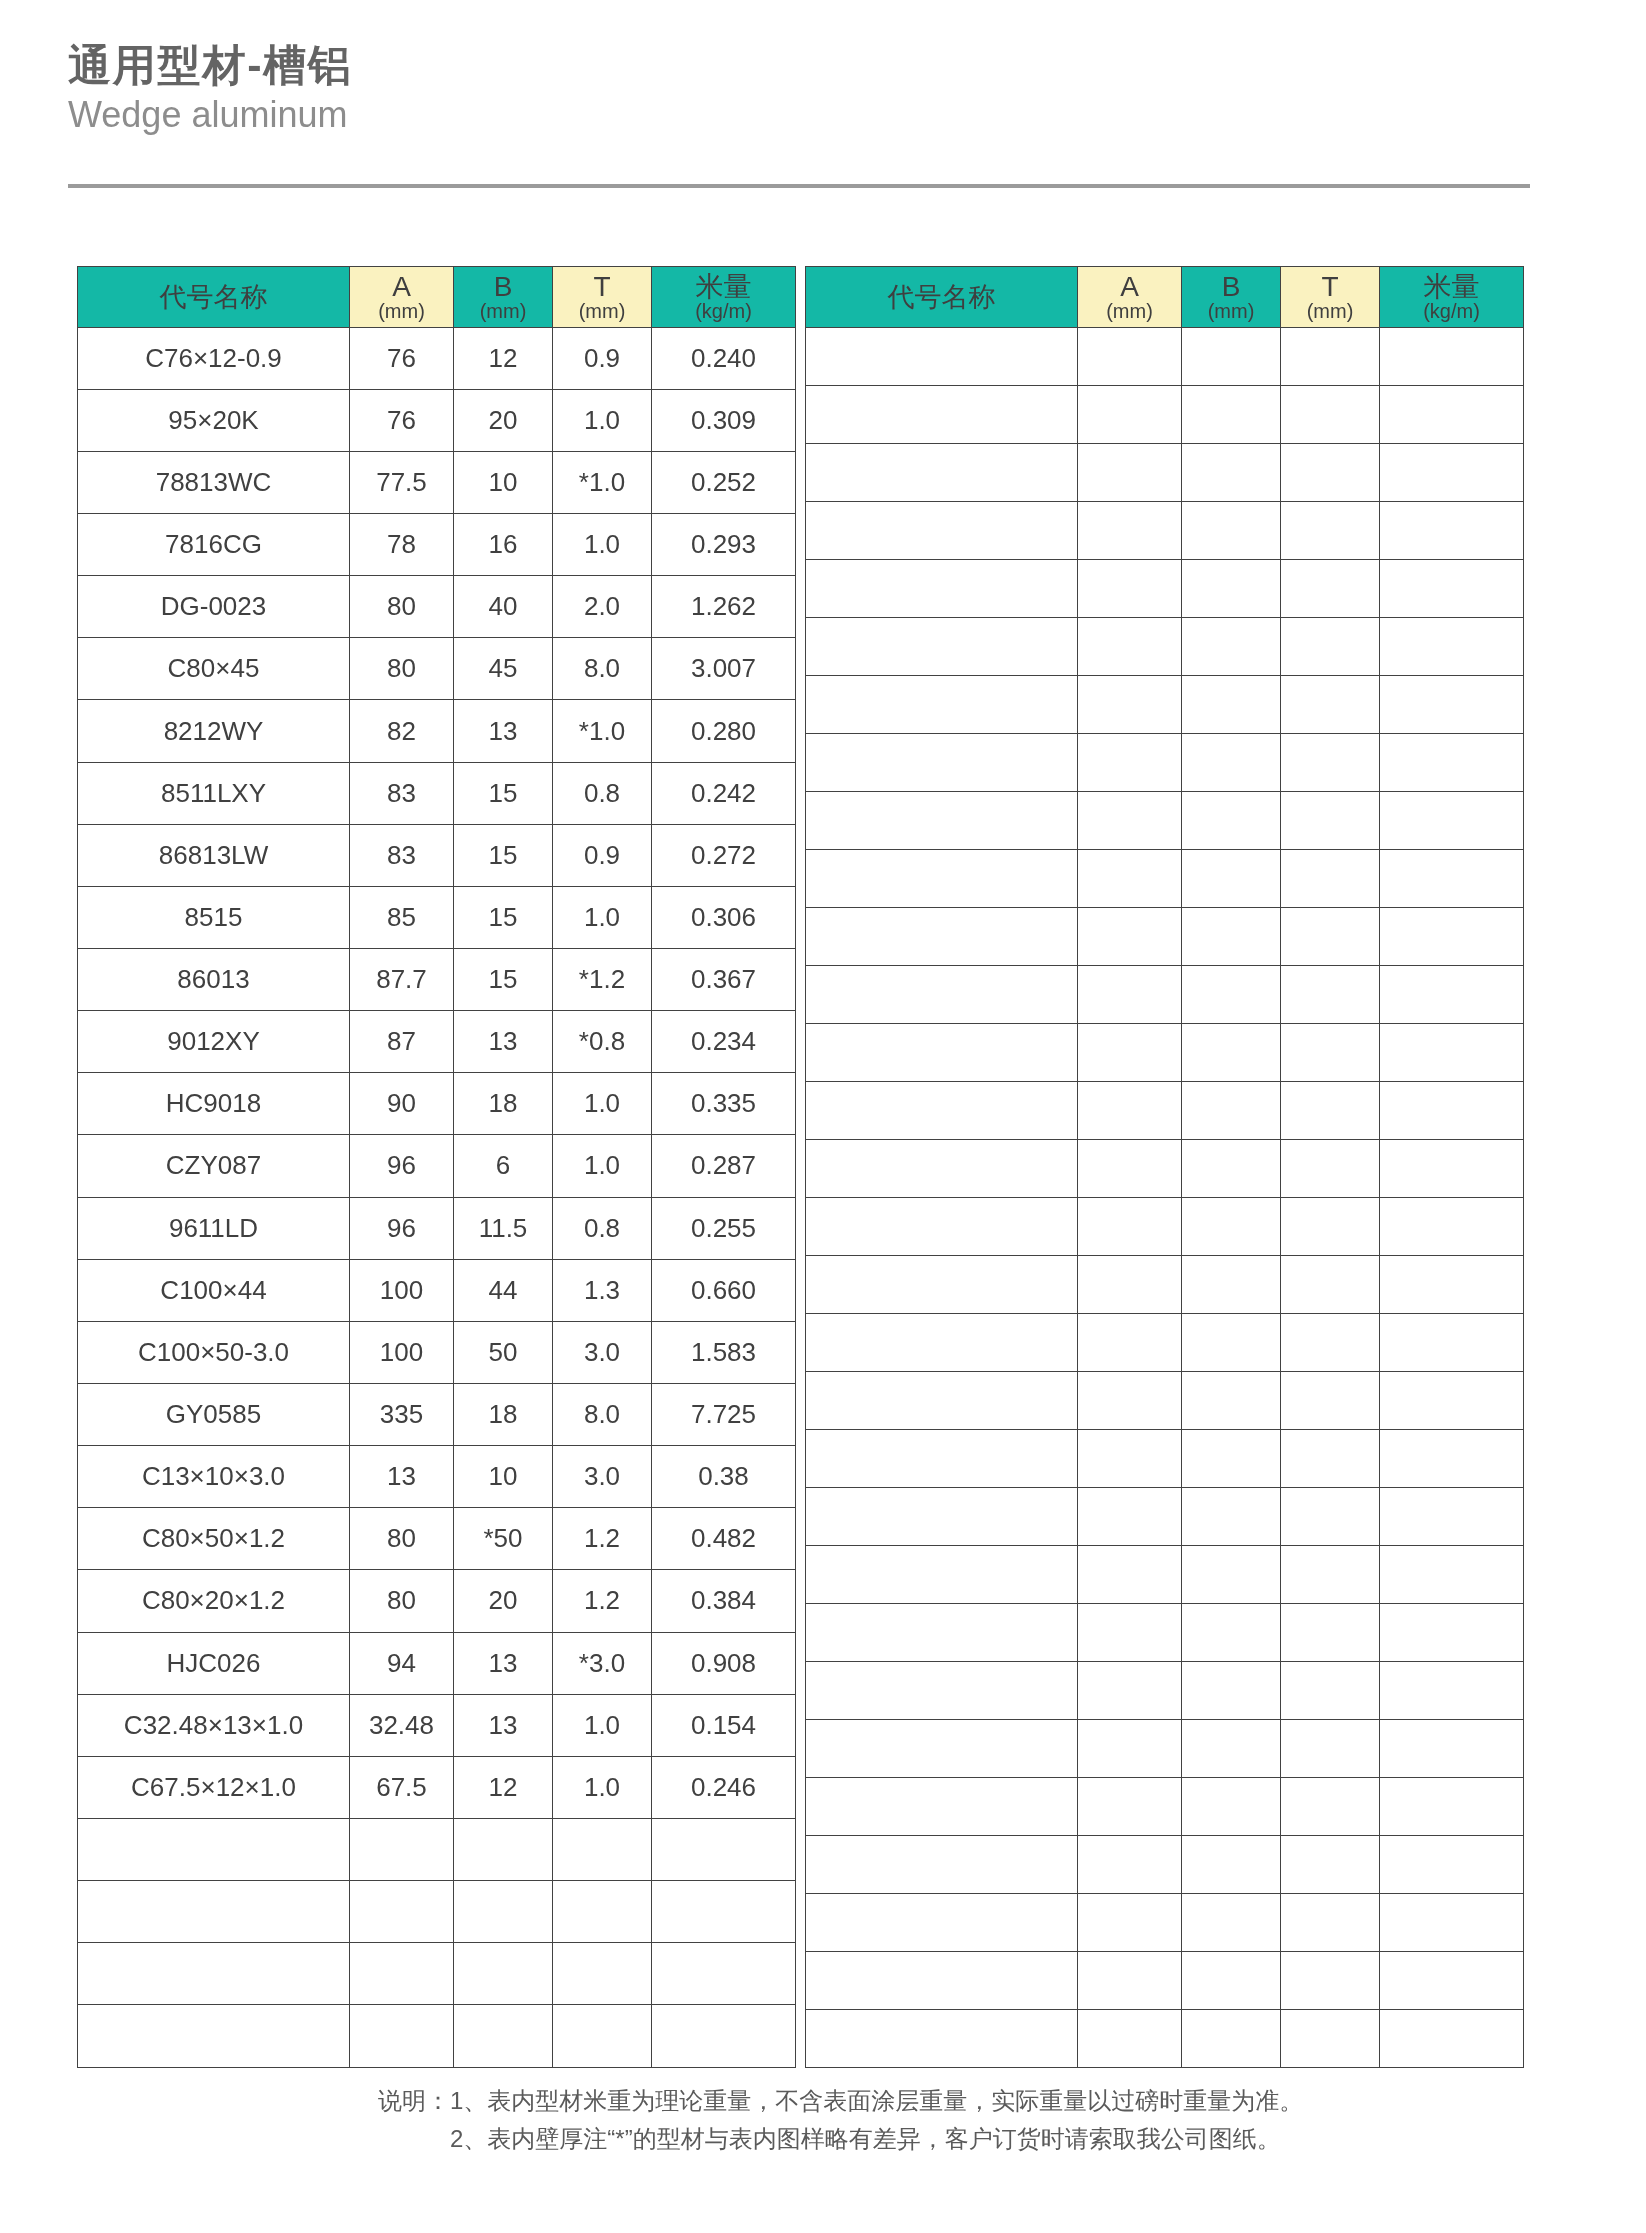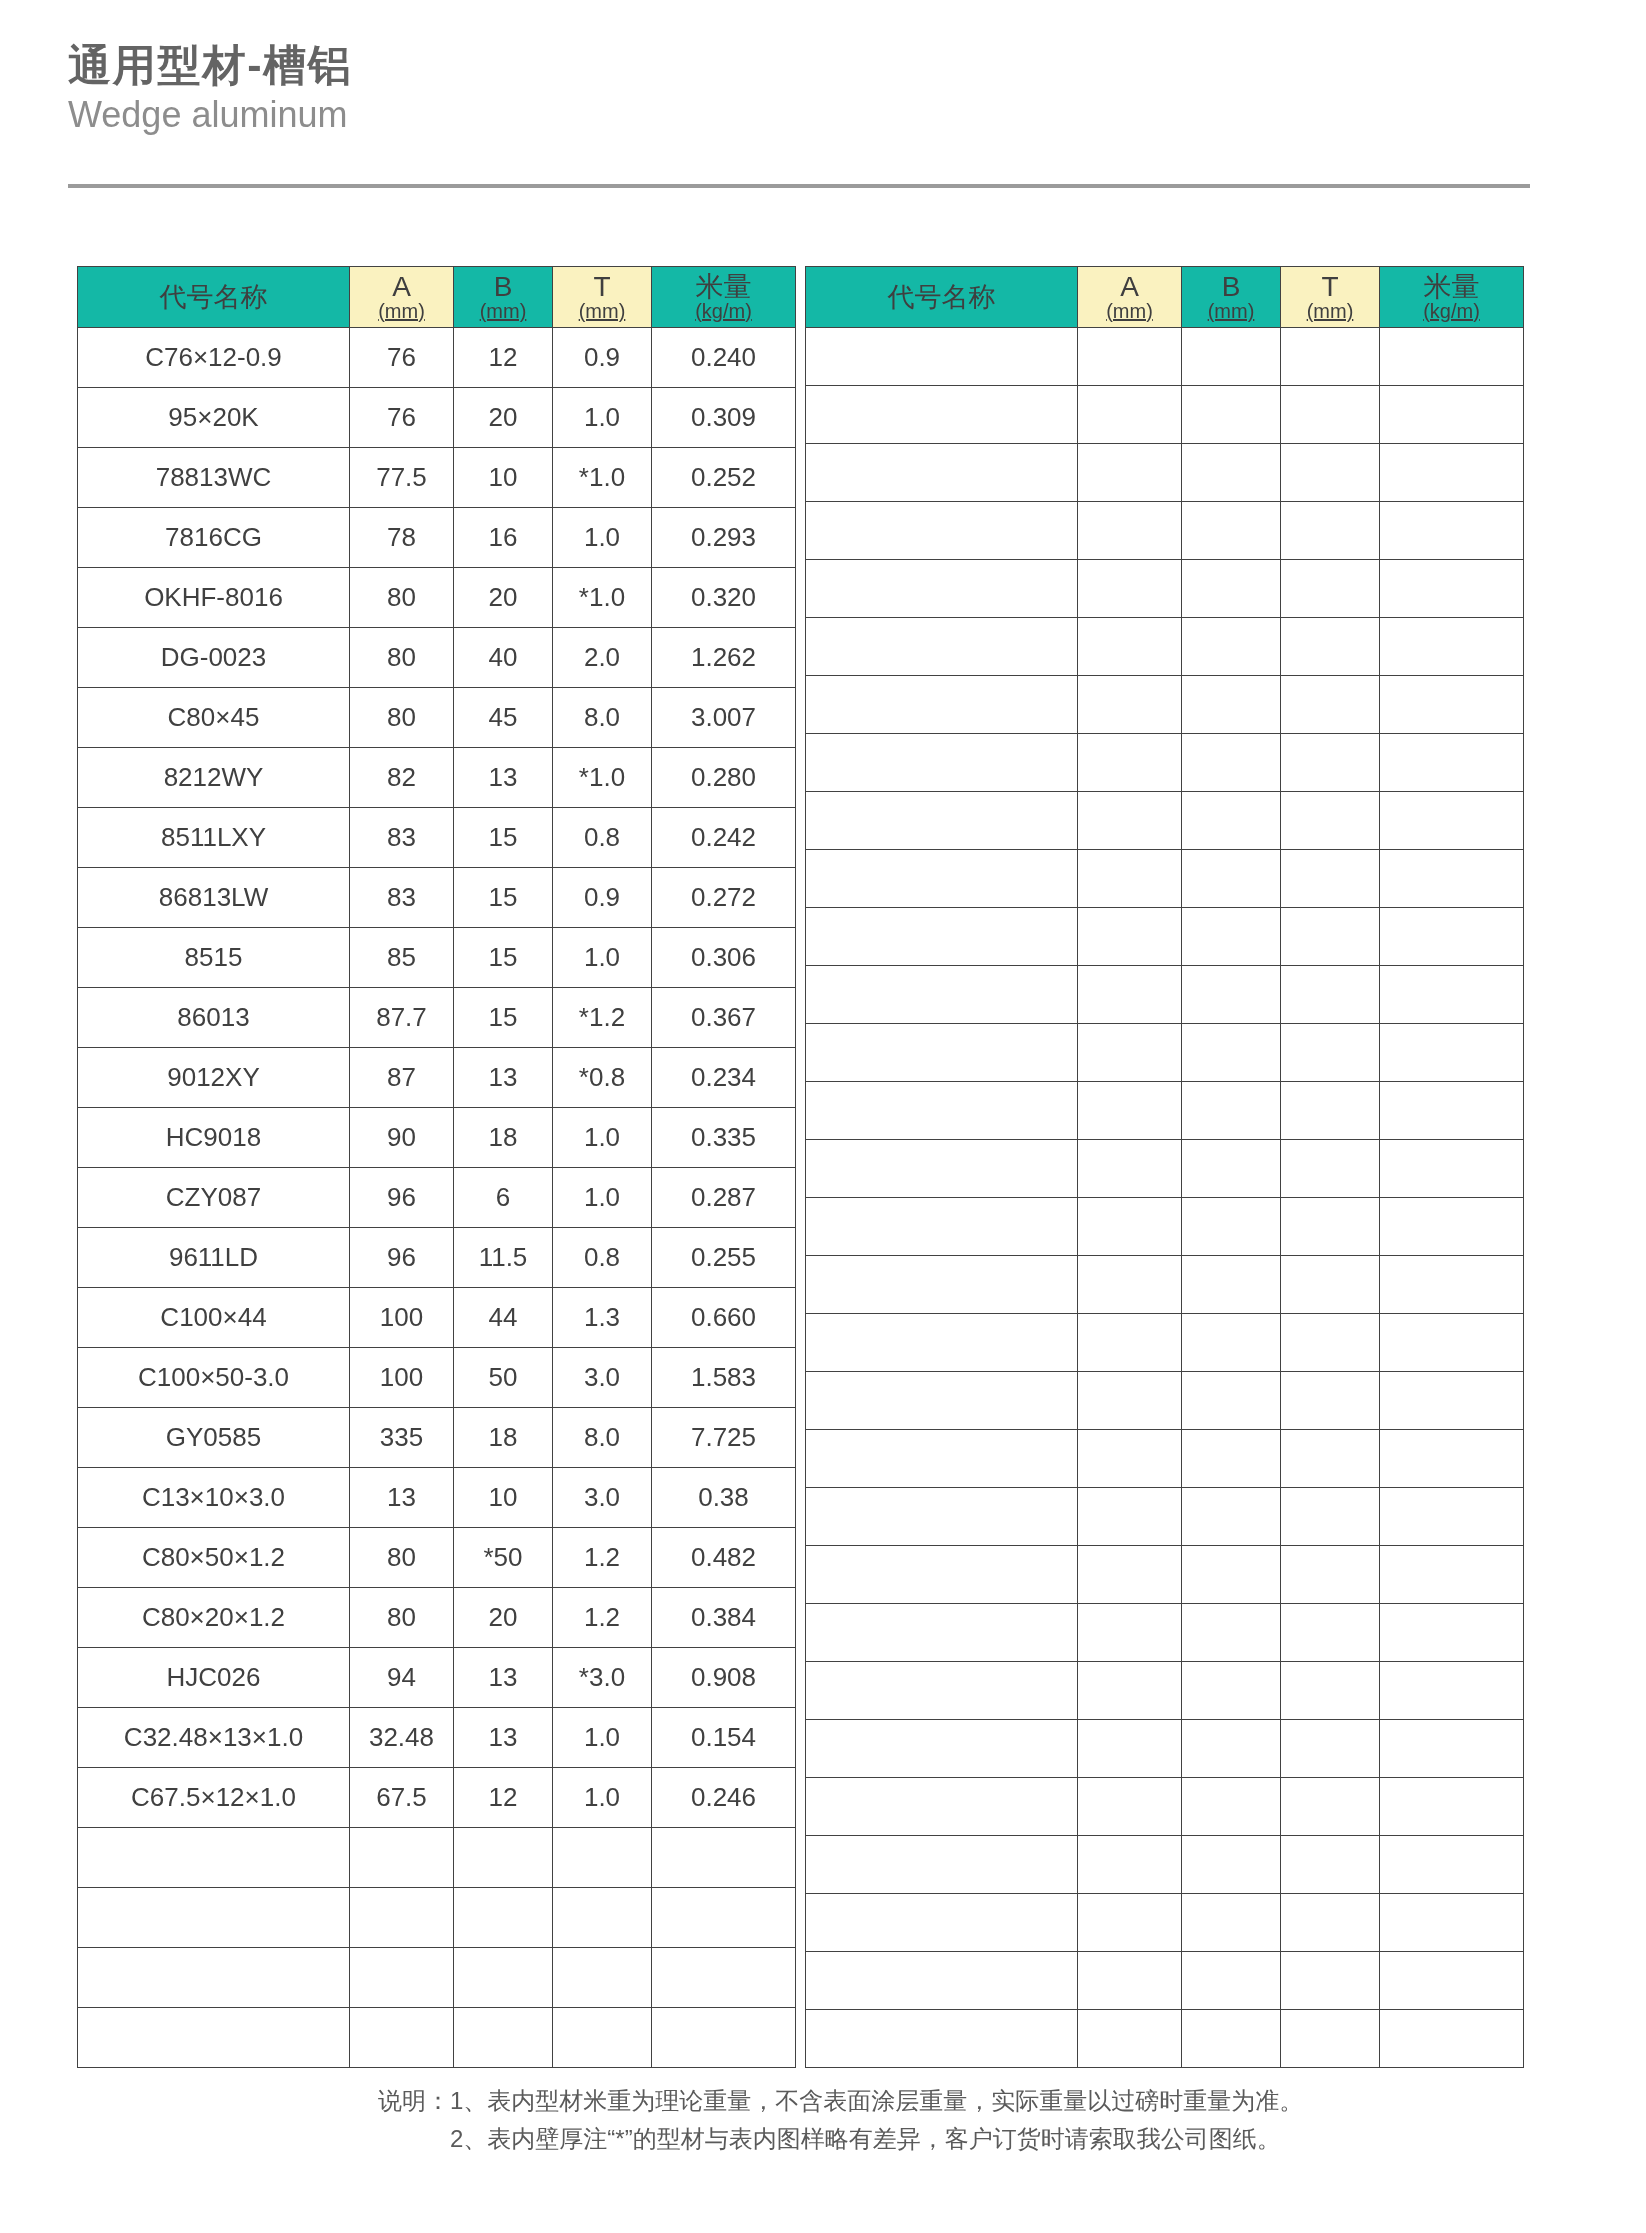--- a/index.html
+++ b/index.html
@@ -23,21 +23,21 @@
   table.spec td{height:55px;font-size:26px;background:#ffffff;}
   .col-name{width:272px;}
   .col-a{width:104px;}
   .col-b{width:99px;}
   .col-t{width:99px;}
   .col-m{width:144px;}
   .h-gray{background:#14b8a6;}
   .h-yellow{background:#faf2c0;}
   .hdr-big{display:block;font-size:28px;color:#3f3f3f;}
   .hdr-name{font-size:27px;color:#3f3f3f;}
-  .hdr-unit{display:block;font-size:20px;color:#3f3f3f;text-decoration:underline;}
+  .hdr-unit{display:block;font-size:20px;color:#3f3f3f;}
   td.name-yellow{background:#fbf5c8;}
   td.name-gray{background:#e9e9e9;}
   
   .notes{position:absolute;left:378px;top:2058px;font-size:24px;color:#5a5a5a;line-height:38px;display:flex;margin-top:24px;}
   .notes-prefix{white-space:nowrap;}
   .notes-items{margin:0;padding:0;list-style:none;}
 </style>
 </head>
 <body>
 
@@ -103,27 +103,20 @@
           <td>0.252</td>
         </tr>
         <tr>
           <td class="name-gray">7816CG</td>
           <td>78</td>
           <td>16</td>
           <td>1.0</td>
           <td>0.293</td>
         </tr>
         <tr>
-          <td class="name-gray">OKHF-8016</td>
-          <td>80</td>
-          <td>20</td>
-          <td>*1.0</td>
-          <td>0.320</td>
-        </tr>
-        <tr>
           <td class="name-yellow">DG-0023</td>
           <td>80</td>
           <td>40</td>
           <td>2.0</td>
           <td>1.262</td>
         </tr>
         <tr>
           <td class="name-gray">C80×45</td>
           <td>80</td>
           <td>45</td>

